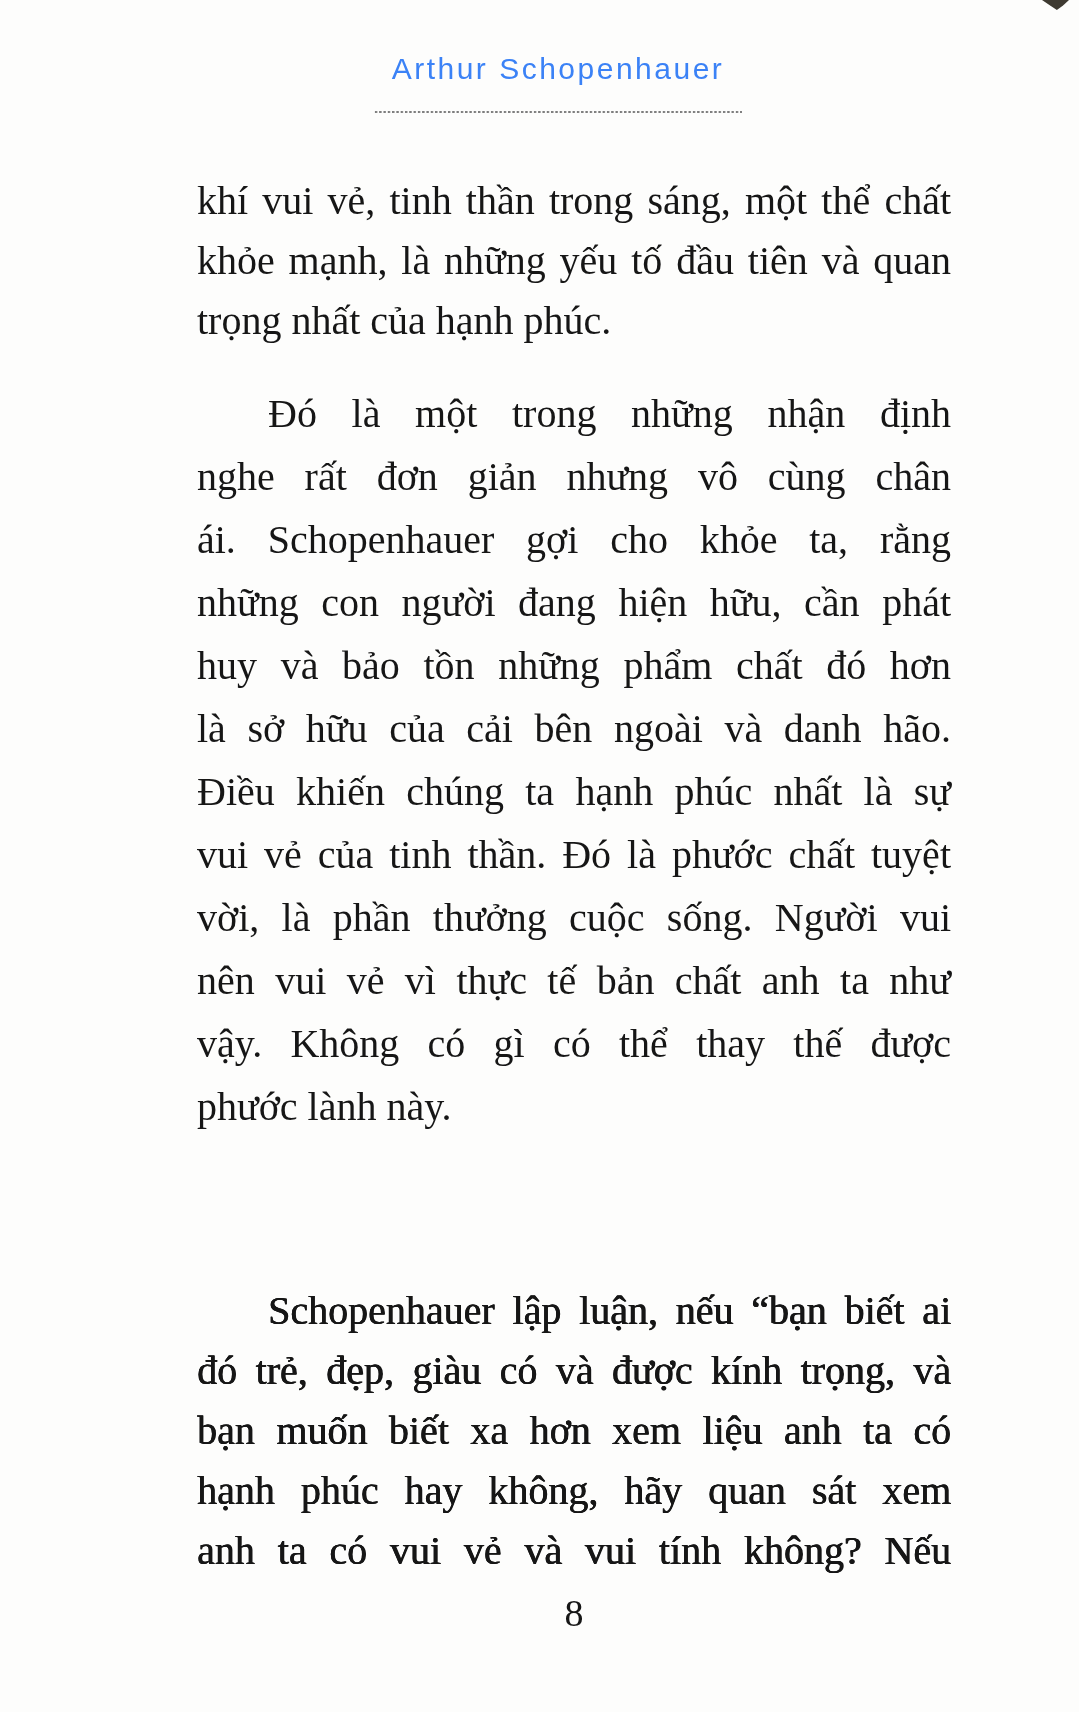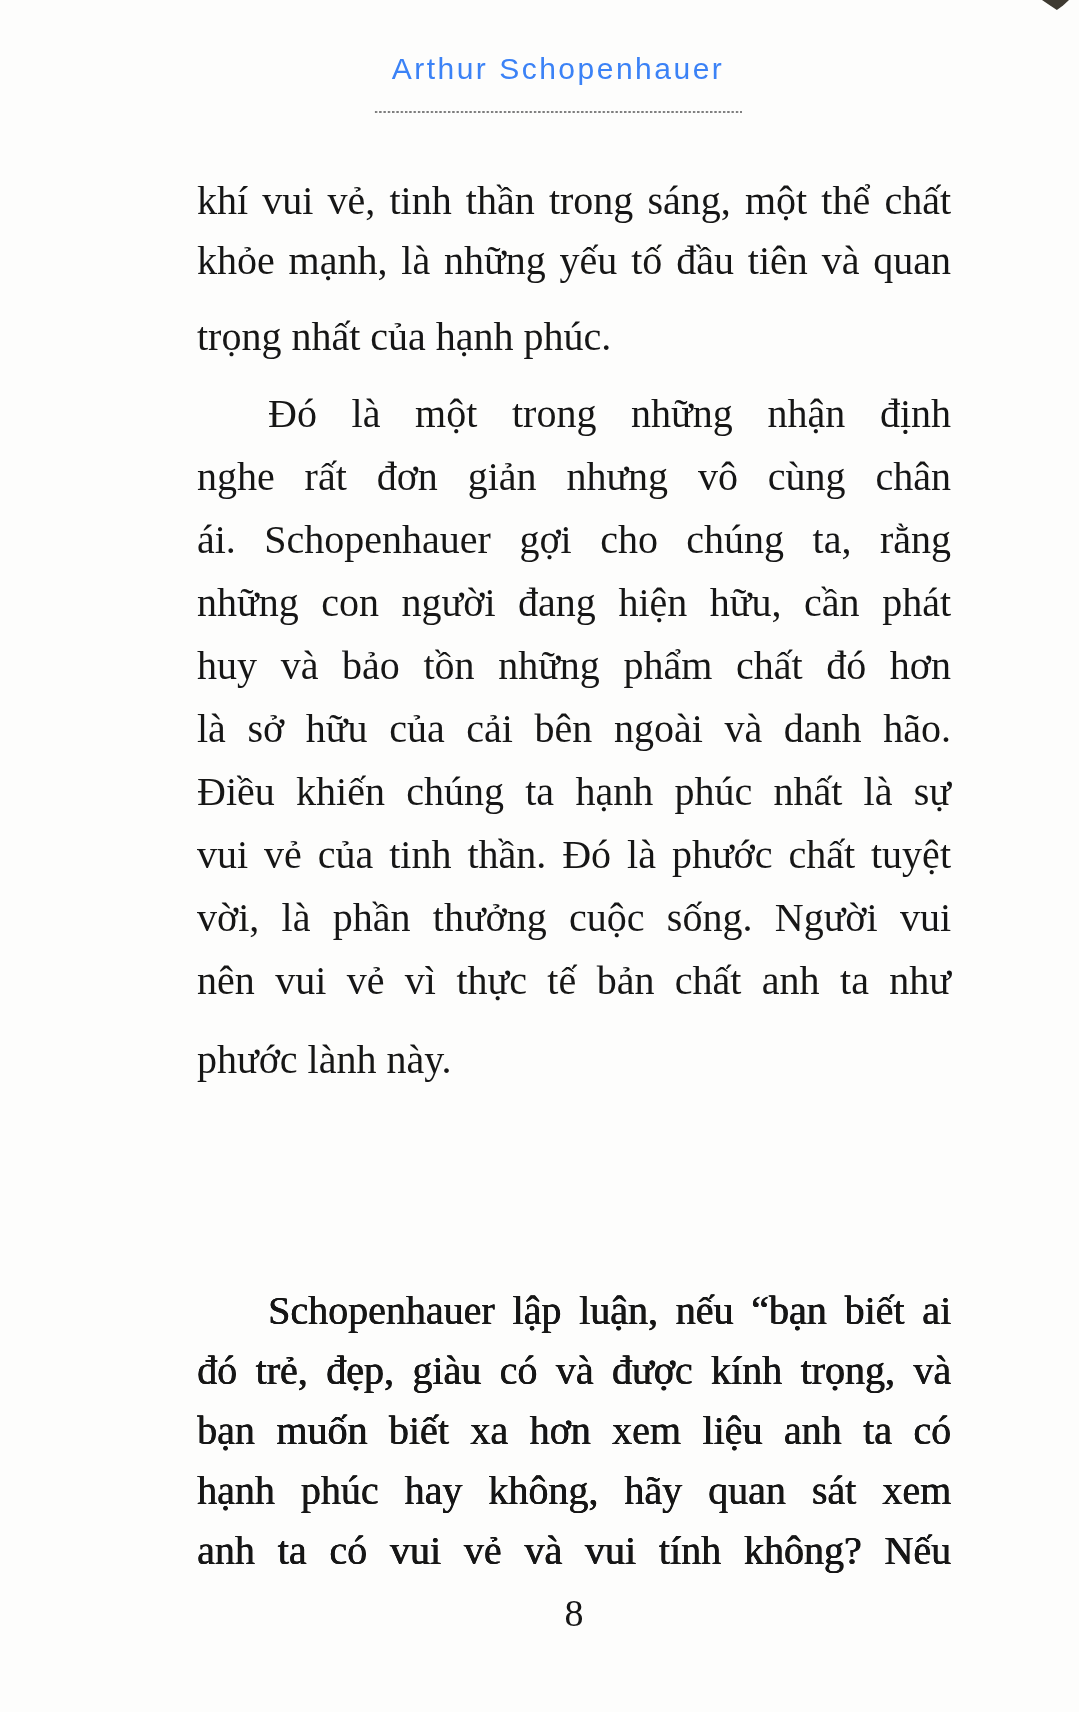--- a/index.html
+++ b/index.html
@@ -55,21 +55,20 @@
   .p3 { top: 1233px; line-height: 60px; margin-top: 48px; }
   .line {
     text-align: justify;
     -moz-text-align-last: justify;
     text-align-last: justify;
   }
   .line.last {
     text-align: center;
     -moz-text-align-last: left;
     text-align-last: left;
-    margin-top: 16px;
   }
   .line.indent { text-indent: 71px; }
   
   .p3 .line { text-shadow: 0.6px 0 0 currentColor, 0 0.3px 0 currentColor; }
 
   
   .folio {
     position: absolute;
     top: 1591px;
     left: 197px;
@@ -102,28 +101,29 @@
 
   <p class="para p1">
     <span class="line" style="display:block">khí vui vẻ, tinh thần trong sáng, một thể chất</span>
     <span class="line" style="display:block">khỏe mạnh, là những yếu tố đầu tiên và quan</span>
     <span class="line last" style="display:block">trọng nhất của hạnh phúc.</span>
   </p>
 
   <p class="para p2">
     <span class="line indent" style="display:block">Đó là một trong những nhận định</span>
     <span class="line" style="display:block">nghe rất đơn giản nhưng vô cùng chân</span>
-    <span class="line" style="display:block">ái. Schopenhauer gợi cho chúng ta, rằng</span>
+    <span class="line" style="display:block">ái. Schopenhauer gợi cho khỏe ta, rằng</span>
     <span class="line" style="display:block">những con người đang hiện hữu, cần phát</span>
     <span class="line" style="display:block">huy và bảo tồn những phẩm chất đó hơn</span>
     <span class="line" style="display:block">là sở hữu của cải bên ngoài và danh hão.</span>
     <span class="line" style="display:block">Điều khiến chúng ta hạnh phúc nhất là sự</span>
     <span class="line" style="display:block">vui vẻ của tinh thần. Đó là phước chất tuyệt</span>
     <span class="line" style="display:block">vời, là phần thưởng cuộc sống. Người vui</span>
     <span class="line" style="display:block">nên vui vẻ vì thực tế bản chất anh ta như</span>
+    <span class="line" style="display:block">vậy. Không có gì có thể thay thế được</span>
     <span class="line last" style="display:block">phước lành này.</span>
   </p>
 
   <p class="para p3">
     <span class="line indent" style="display:block">Schopenhauer lập luận, nếu “bạn biết ai</span>
     <span class="line" style="display:block">đó trẻ, đẹp, giàu có và được kính trọng, và</span>
     <span class="line" style="display:block">bạn muốn biết xa hơn xem liệu anh ta có</span>
     <span class="line" style="display:block">hạnh phúc hay không, hãy quan sát xem</span>
     <span class="line" style="display:block">anh ta có vui vẻ và vui tính không? Nếu</span>
   </p>

